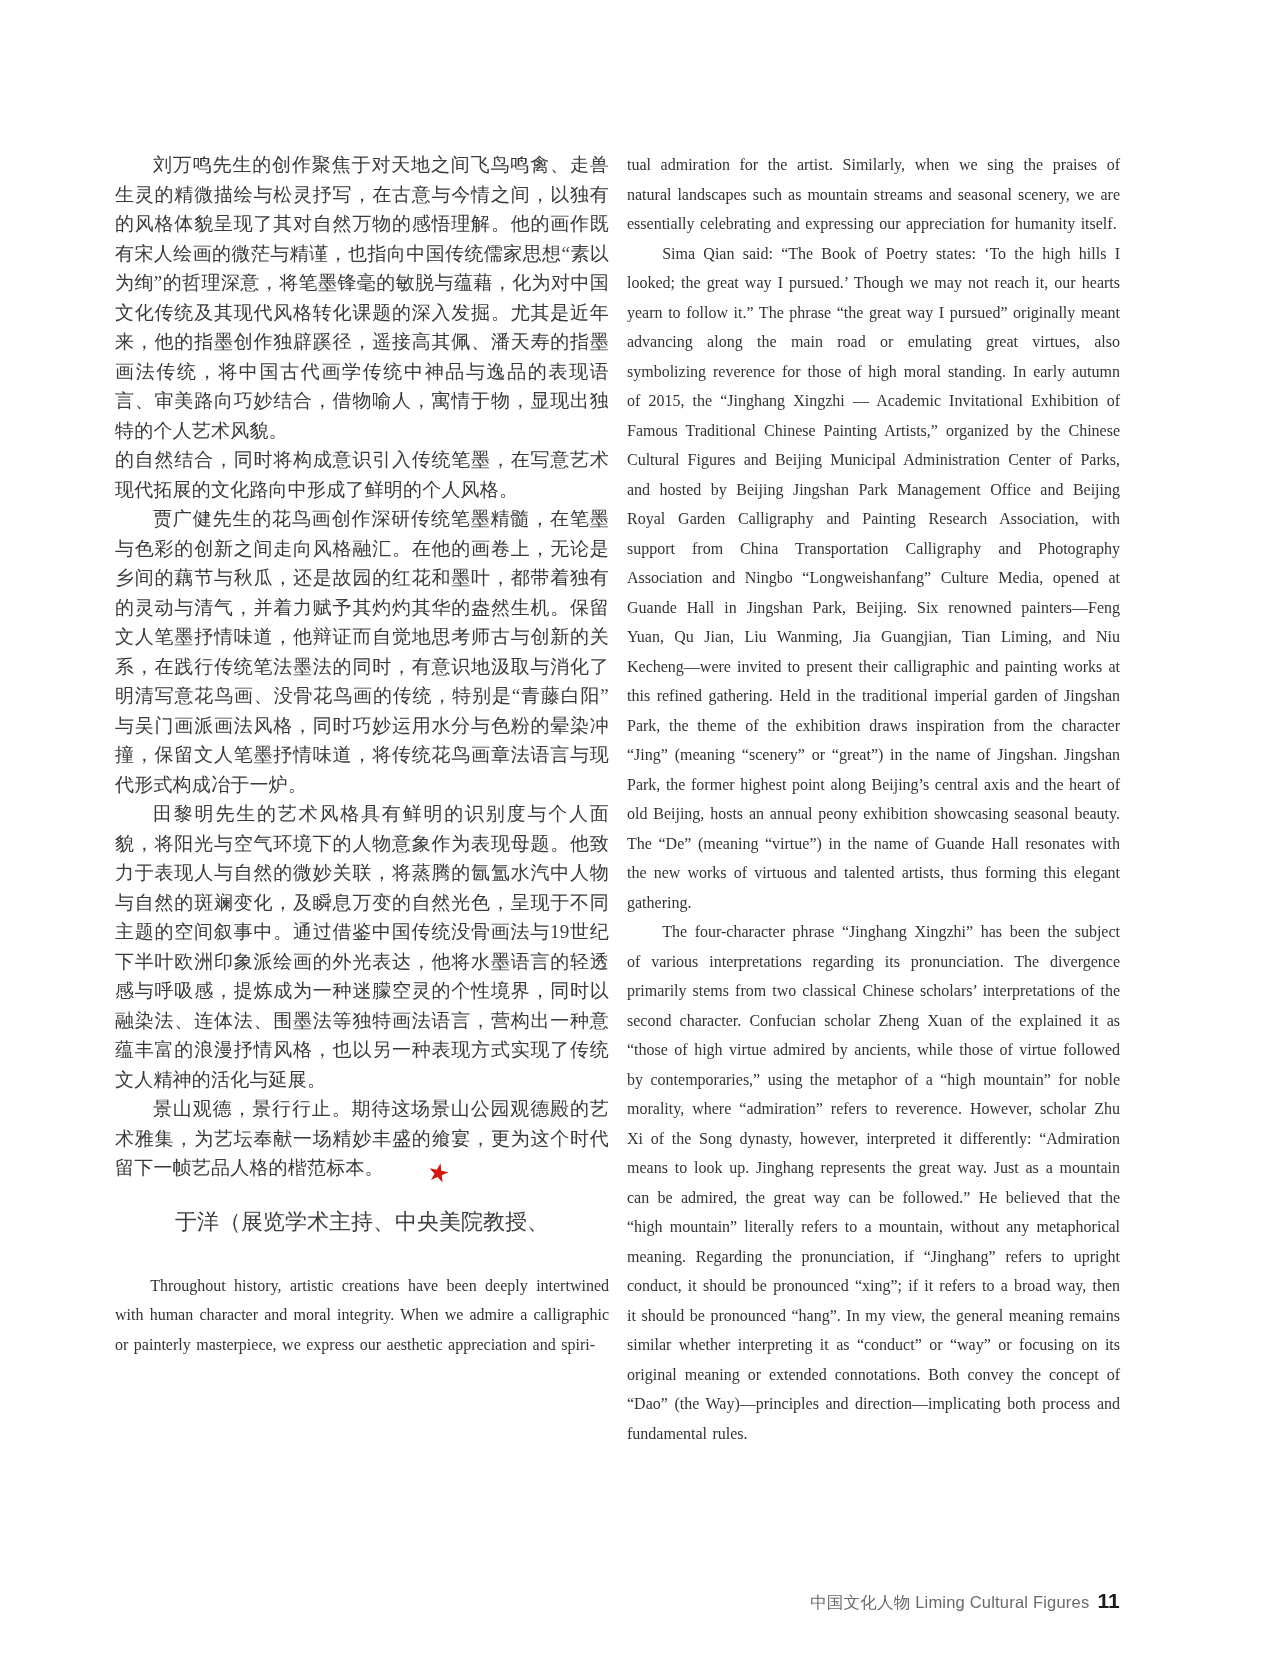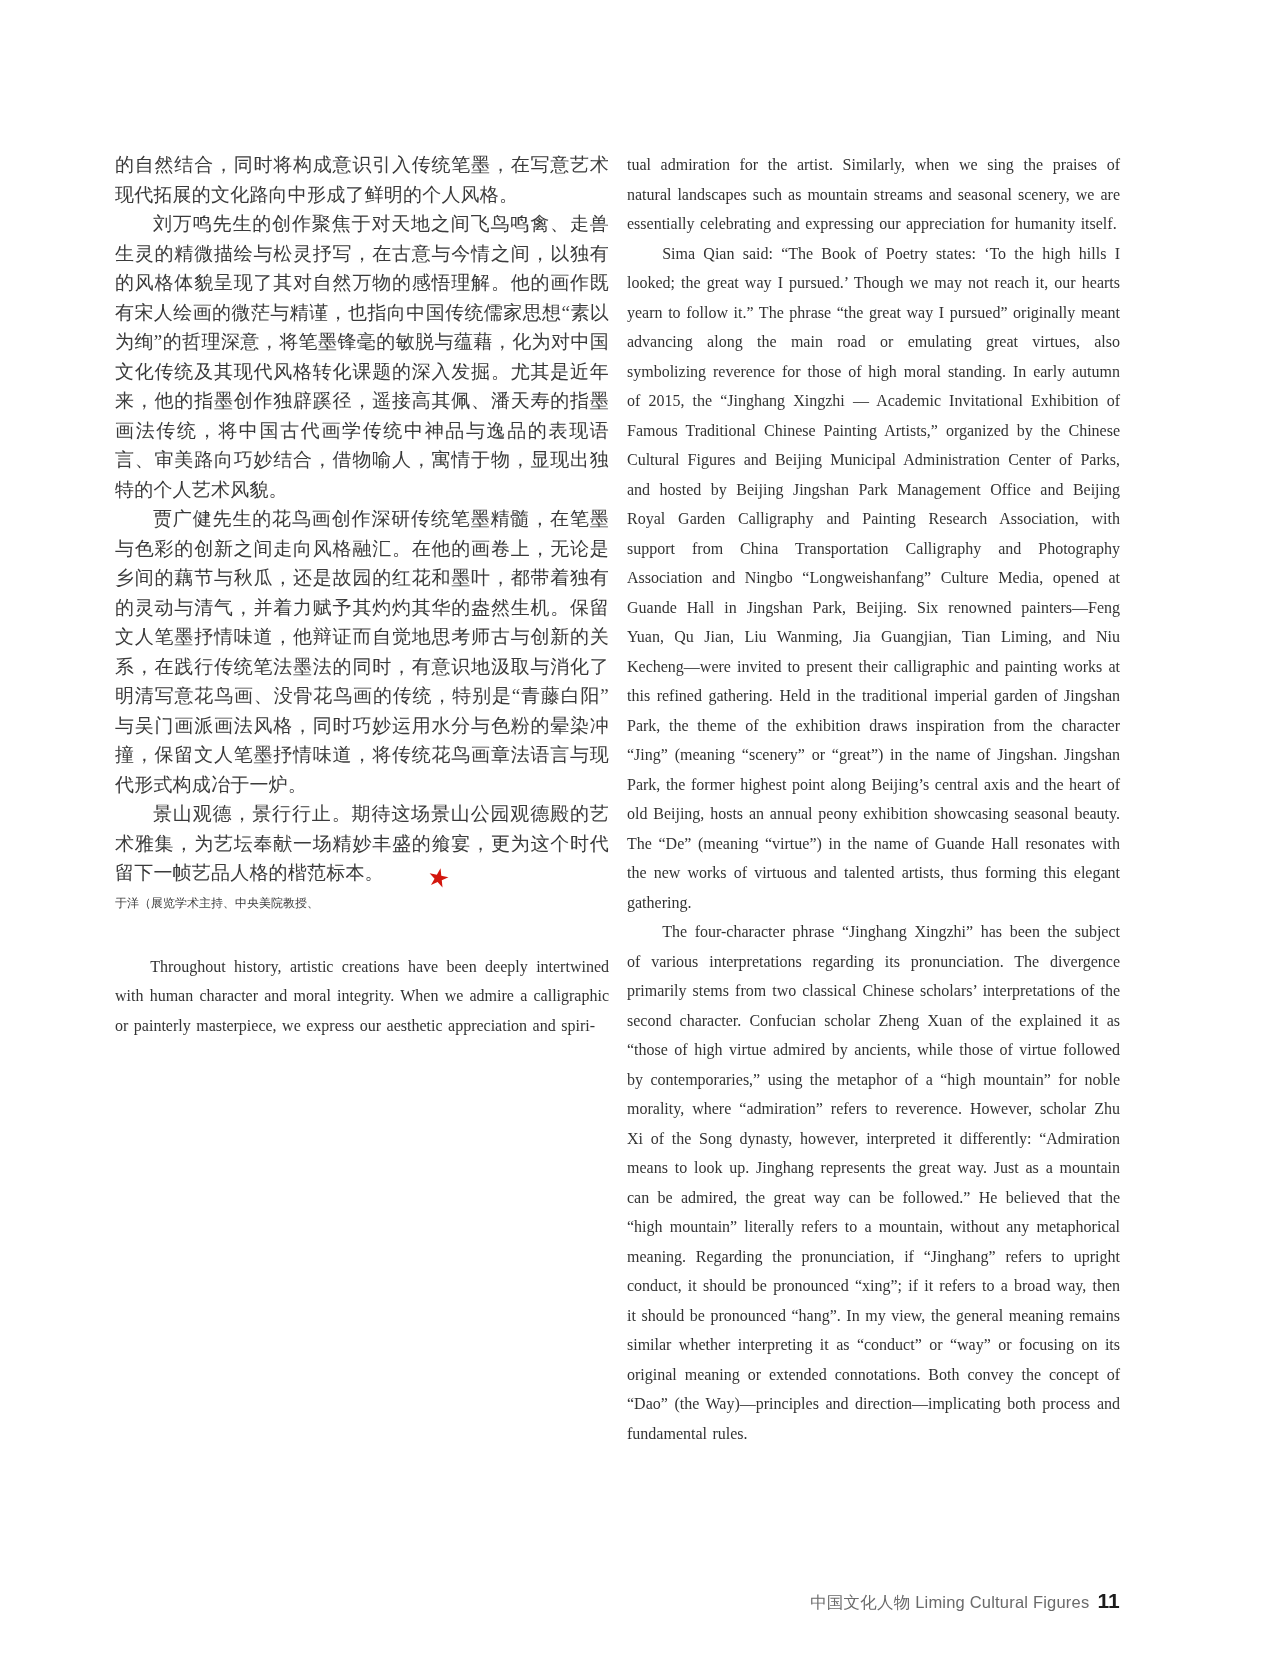--- a/index.html
+++ b/index.html
@@ -39,24 +39,24 @@
     line-height: 29.5px;
     text-align: justify;
     word-spacing: 1.5px;
     color: #333333;
   }
   .en.indent { text-indent: 2.2em; }
 
   .col-left .en { margin-top: 34px; }
 
   .byline {
-    margin-top: 0;
-    font-size: 12px;
+    margin-top: 24px;
+    font-size: 22px;
     line-height: 30px;
-    text-align: left;
+    text-align: center;
     color: #3d3d3d;
     font-style: italic;
   }
   .byline .byline-line { font-style: normal; }
 
   .star {
     display: inline-block;
     font-size: 22px;
     line-height: 1;
     transform: rotate(12deg);
@@ -82,23 +82,24 @@
     font-size: 21px;
   }
 </style>
 </head>
 <body>
 
 <div class="page">
   <div class="columns">
 
     <div class="col col-left">
+      <p class="cn indent">刘万鸣先生的创作聚焦于对天地之间飞鸟鸣禽、走兽生灵的精微描绘与松灵抒写，在古意与今情之间，以独有的风格体貌呈现了其对自然万物的感悟理解。他的画作既有宋人绘画的微茫与精谨，也指向中国传统儒家思想“素以为绚”的哲理深意，将笔墨锋毫的敏脱与蕴藉，化为对中国文化传统及其现代风格转化课题的深入发掘。尤其是近年来，他的指墨创作独辟蹊径，遥接高其佩、潘天寿的指墨画法传统，将中国古代画学传统中神品与逸品的表现语言、审美路向巧妙结合，借物喻人，寓情于物，显现出独特的个人艺术风貌。</p>
       <p class="cn">的自然结合，同时将构成意识引入传统笔墨，在写意艺术现代拓展的文化路向中形成了鲜明的个人风格。</p>
-      <p class="cn indent">刘万鸣先生的创作聚焦于对天地之间飞鸟鸣禽、走兽生灵的精微描绘与松灵抒写，在古意与今情之间，以独有的风格体貌呈现了其对自然万物的感悟理解。他的画作既有宋人绘画的微茫与精谨，也指向中国传统儒家思想“素以为绚”的哲理深意，将笔墨锋毫的敏脱与蕴藉，化为对中国文化传统及其现代风格转化课题的深入发掘。尤其是近年来，他的指墨创作独辟蹊径，遥接高其佩、潘天寿的指墨画法传统，将中国古代画学传统中神品与逸品的表现语言、审美路向巧妙结合，借物喻人，寓情于物，显现出独特的个人艺术风貌。</p>
       <p class="cn indent">贾广健先生的花鸟画创作深研传统笔墨精髓，在笔墨与色彩的创新之间走向风格融汇。在他的画卷上，无论是乡间的藕节与秋瓜，还是故园的红花和墨叶，都带着独有的灵动与清气，并着力赋予其灼灼其华的盎然生机。保留文人笔墨抒情味道，他辩证而自觉地思考师古与创新的关系，在践行传统笔法墨法的同时，有意识地汲取与消化了明清写意花鸟画、没骨花鸟画的传统，特别是“青藤白阳”与吴门画派画法风格，同时巧妙运用水分与色粉的晕染冲撞，保留文人笔墨抒情味道，将传统花鸟画章法语言与现代形式构成冶于一炉。</p>
+      <p class="cn indent">田黎明先生的艺术风格具有鲜明的识别度与个人面貌，将阳光与空气环境下的人物意象作为表现母题。他致力于表现人与自然的微妙关联，将蒸腾的氤氲水汽中人物与自然的斑斓变化，及瞬息万变的自然光色，呈现于不同主题的空间叙事中。通过借鉴中国传统没骨画法与19世纪下半叶欧洲印象派绘画的外光表达，他将水墨语言的轻透感与呼吸感，提炼成为一种迷朦空灵的个性境界，同时以融染法、连体法、围墨法等独特画法语言，营构出一种意蕴丰富的浪漫抒情风格，也以另一种表现方式实现了传统文人精神的活化与延展。</p>
       <p class="cn indent"><span>景山观德，景行行止。期待这场景山公园观德殿的艺术雅集，为艺坛奉献一场精妙丰盛的飨宴，更为这个时代留下一帧艺品人格的楷范标本。</span><span class="star" style="color:#d3170e;">★</span></p>
       <p class="byline">
         <span class="byline-line">于洋（展览学术主持、中央美院教授、</span><br>
       </p>
       <p class="en indent">Throughout history, artistic creations have been deeply intertwined with human character and moral integrity. When we admire a calligraphic or painterly masterpiece, we express our aesthetic appreciation and spiri-</p>
     </div>
 
     <div class="col col-right">
       <p class="en">tual admiration for the artist. Similarly, when we sing the praises of natural landscapes such as mountain streams and seasonal scenery, we are essentially celebrating and expressing our appreciation for humanity itself.</p>
       <p class="en indent">Sima Qian said: “The Book of Poetry states: ‘To the high hills I looked; the great way I pursued.’ Though we may not reach it, our hearts yearn to follow it.” The phrase “the great way I pursued” originally meant advancing along the main road or emulating great virtues, also symbolizing reverence for those of high moral standing. In early autumn of 2015, the “Jinghang Xingzhi — Academic Invitational Exhibition of Famous Traditional Chinese Painting Artists,” organized by the Chinese Cultural Figures and Beijing Municipal Administration Center of Parks, and hosted by Beijing Jingshan Park Management Office and Beijing Royal Garden Calligraphy and Painting Research Association, with support from China Transportation Calligraphy and Photography Association and Ningbo “Longweishanfang” Culture Media, opened at Guande Hall in Jingshan Park, Beijing. Six renowned painters—Feng Yuan, Qu Jian, Liu Wanming, Jia Guangjian, Tian Liming, and Niu Kecheng—were invited to present their calligraphic and painting works at this refined gathering. Held in the traditional imperial garden of Jingshan Park, the theme of the exhibition draws inspiration from the character “Jing” (meaning “scenery” or “great”) in the name of Jingshan. Jingshan Park, the former highest point along Beijing’s central axis and the heart of old Beijing, hosts an annual peony exhibition showcasing seasonal beauty. The “De” (meaning “virtue”) in the name of Guande Hall resonates with the new works of virtuous and talented artists, thus forming this elegant gathering.</p>

